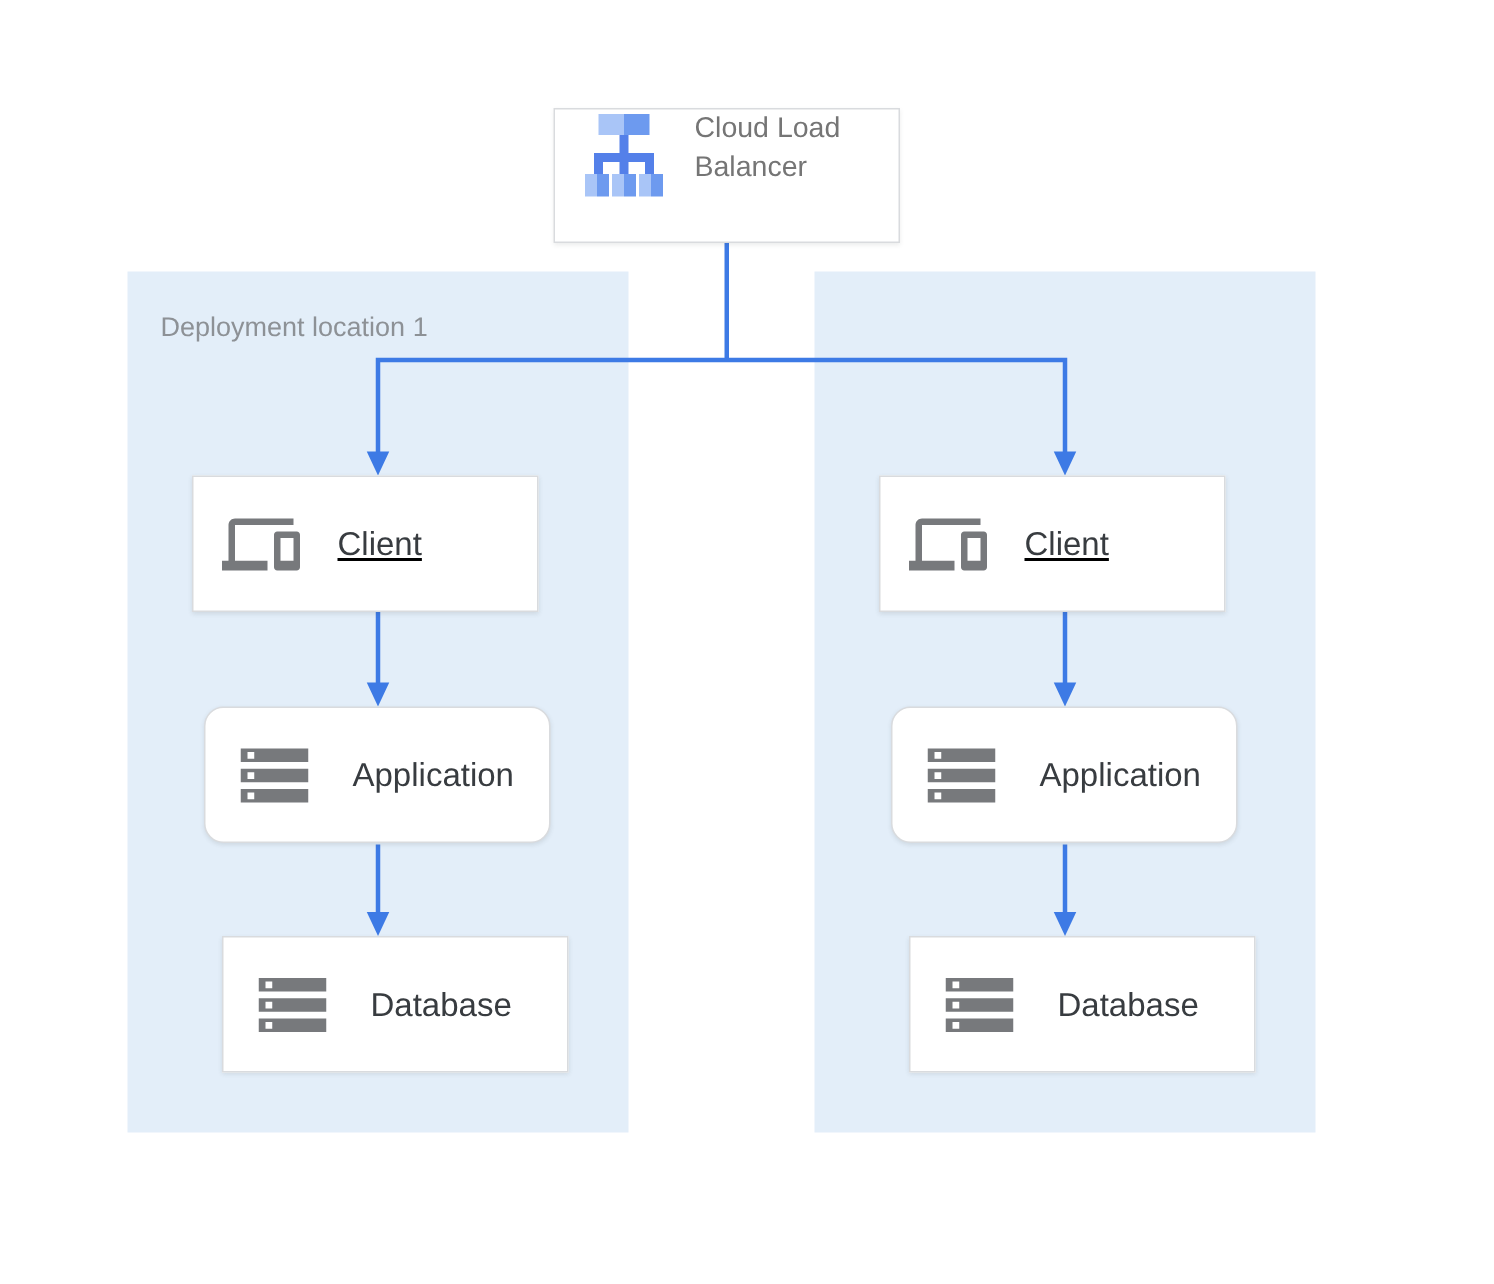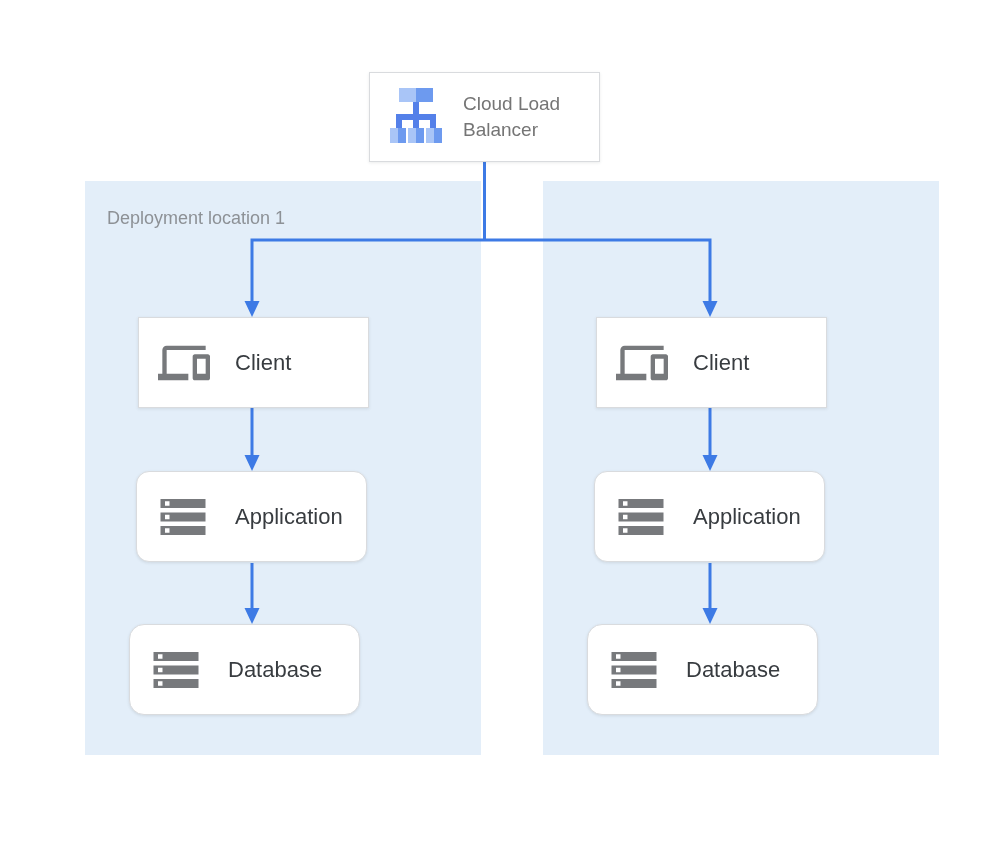--- a/index.html
+++ b/index.html
@@ -1,21 +1,21 @@
 <!DOCTYPE html>
 <html style="--accent: #3D7AE5; --panel-bg: #E3EEF9; --node-bg: #FFFFFF; --node-border: #D9DBDE; --node-text: #383C40; --muted-text: #757575; --panel-label-text: #8D9196; --icon-gray: #77797C; --lb-light: #A9C5F7; --lb-mid: #6D9AEF; --lb-stem: #5480E9;"><head>
 <meta charset="utf-8">
 <style>
   html,body{margin:0;padding:0;background:#ffffff;}
   .canvas{
     position:relative;width:996px;height:856px;background:#ffffff;overflow:hidden;
     font-family:"Liberation Sans","DejaVu Sans",sans-serif;
   }
   .panel{
-    position:absolute;top:181px;width:396px;height:574px;
+    position:absolute;top:181px;width:334px;height:574px;
     background:var(--panel-bg,#E3EEF9);
   }
   .panel--left{left:85px;}
   .panel--right{left:543px;}
   .panel-label{
     position:absolute;left:22px;top:26px;
     font-size:18px;line-height:22px;color:var(--panel-label-text,#8D9196);
     white-space:nowrap;
   }
   .connectors{position:absolute;left:0;top:0;z-index:1;pointer-events:none;}
@@ -28,29 +28,29 @@
   }
   .node .icon{display:flex;align-items:center;justify-content:center;flex:0 0 auto;}
   .node-label{
     margin-left:25px;font-size:22px;color:var(--node-text,#383C40);white-space:nowrap;
   }
   .lb-node{
     position:absolute;left:369px;top:72px;width:231px;height:90px;box-sizing:border-box;
     background:var(--node-bg,#ffffff);
     border:1px solid var(--node-border,#D9DBDE);
     box-shadow:0 1px 3px rgba(60,64,67,.10);
-    display:flex;align-items:center;padding-left:16px;z-index:2;
+    display:flex;padding-left:16px;z-index:2;
   }
   .lb-label{
     margin-left:17px;width:112px;
     font-size:19px;line-height:26px;color:var(--muted-text,#757575);
   }
-  .node--client  {top:136px;left:53px;}
+  .node--client  {top:136px;left:43px;text-decoration:underline;}
   .node--app     {top:290px;left:51px;border-radius:13px;}
-  .node--db      {top:443px;left:44px;border-radius:15px;}
+  .node--db      {top:443px;left:63px;}
   .glyph{fill:var(--icon-gray,#77797C);}
 </style>
 </head>
 <body>
 
 <div class="canvas">
 
   <svg class="connectors" width="996" height="856" viewBox="0 0 996 856">
     <g stroke="var(--accent,#3D7AE5)" stroke-width="3" fill="none">
       <path d="M484.5 162 V240"></path>

